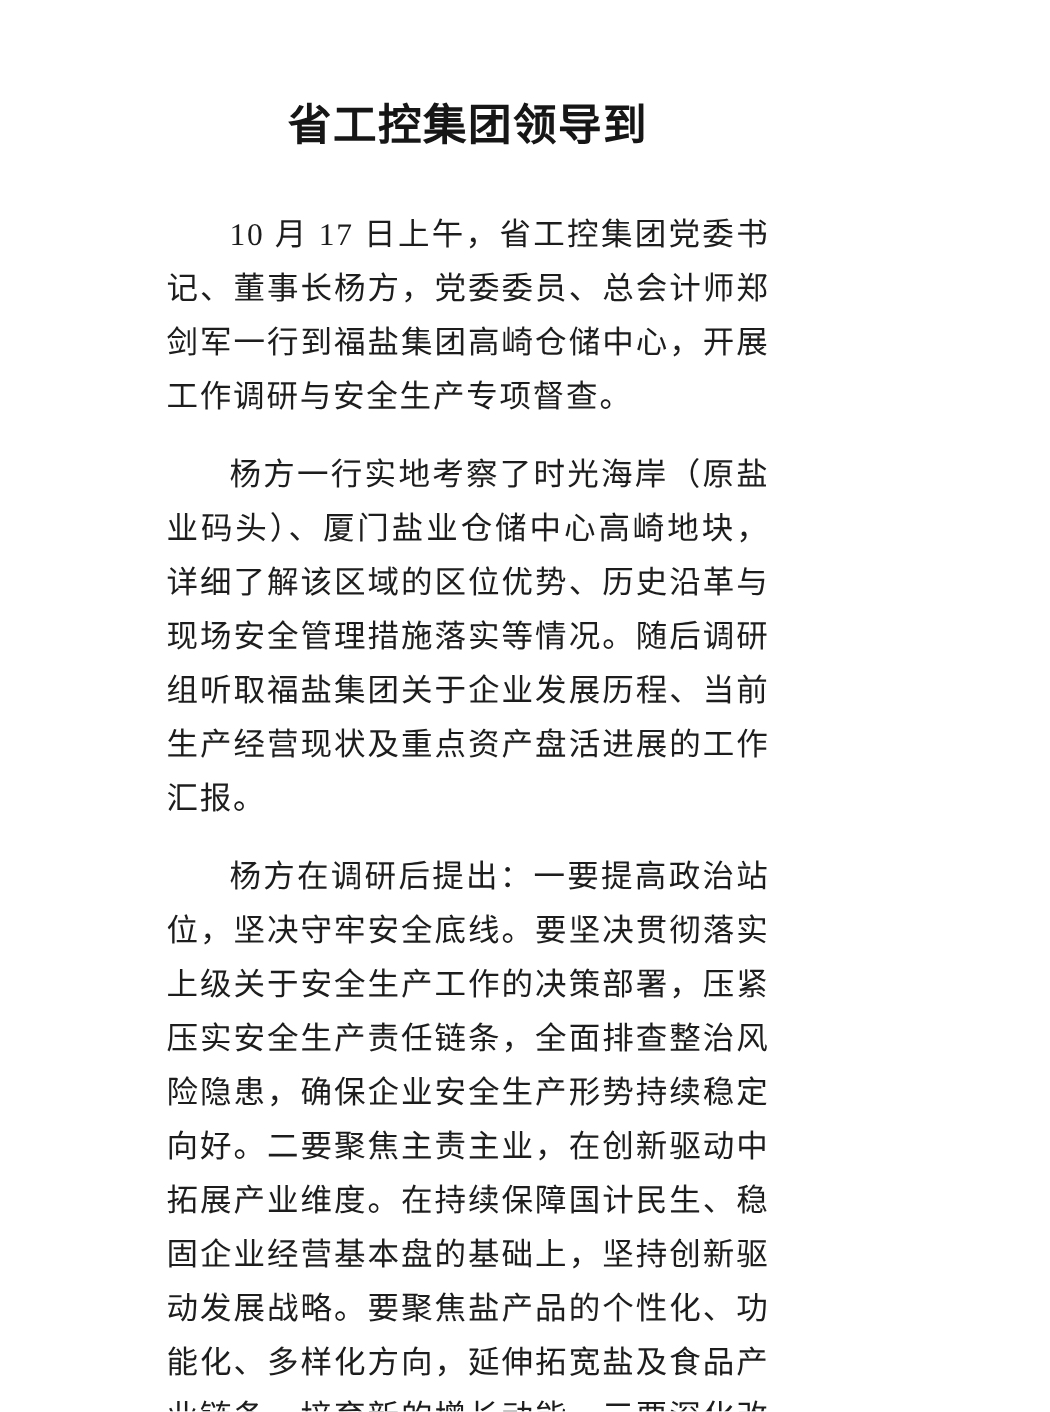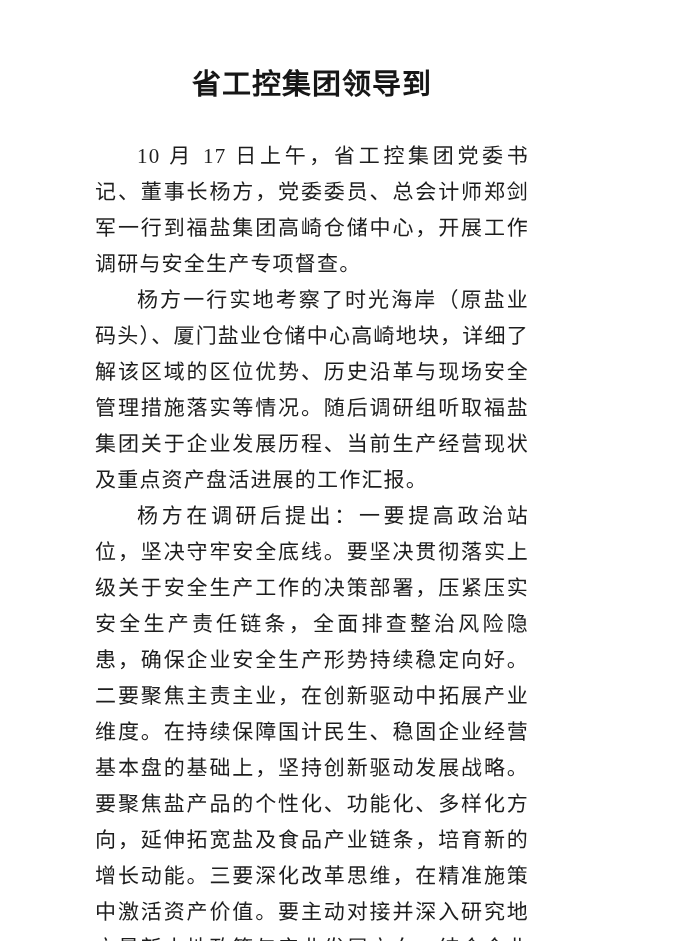--- a/index.html
+++ b/index.html
@@ -24,21 +24,21 @@
     font-size: 29px;
     font-weight: bold;
     line-height: 42px;
     letter-spacing: 1px;
     color: #161616;
   }
   .doc-title .title-line {
     display: block;
   }
   .doc-body p {
-    margin: 0;
+    margin: 16px;
     font-size: 21px;
     line-height: 36px;
     text-align: justify;
     text-justify: inter-character;
     text-indent: 2em;
     letter-spacing: 1.2px;
     color: #1d1d1d;
   }
 </style>
 </head>

